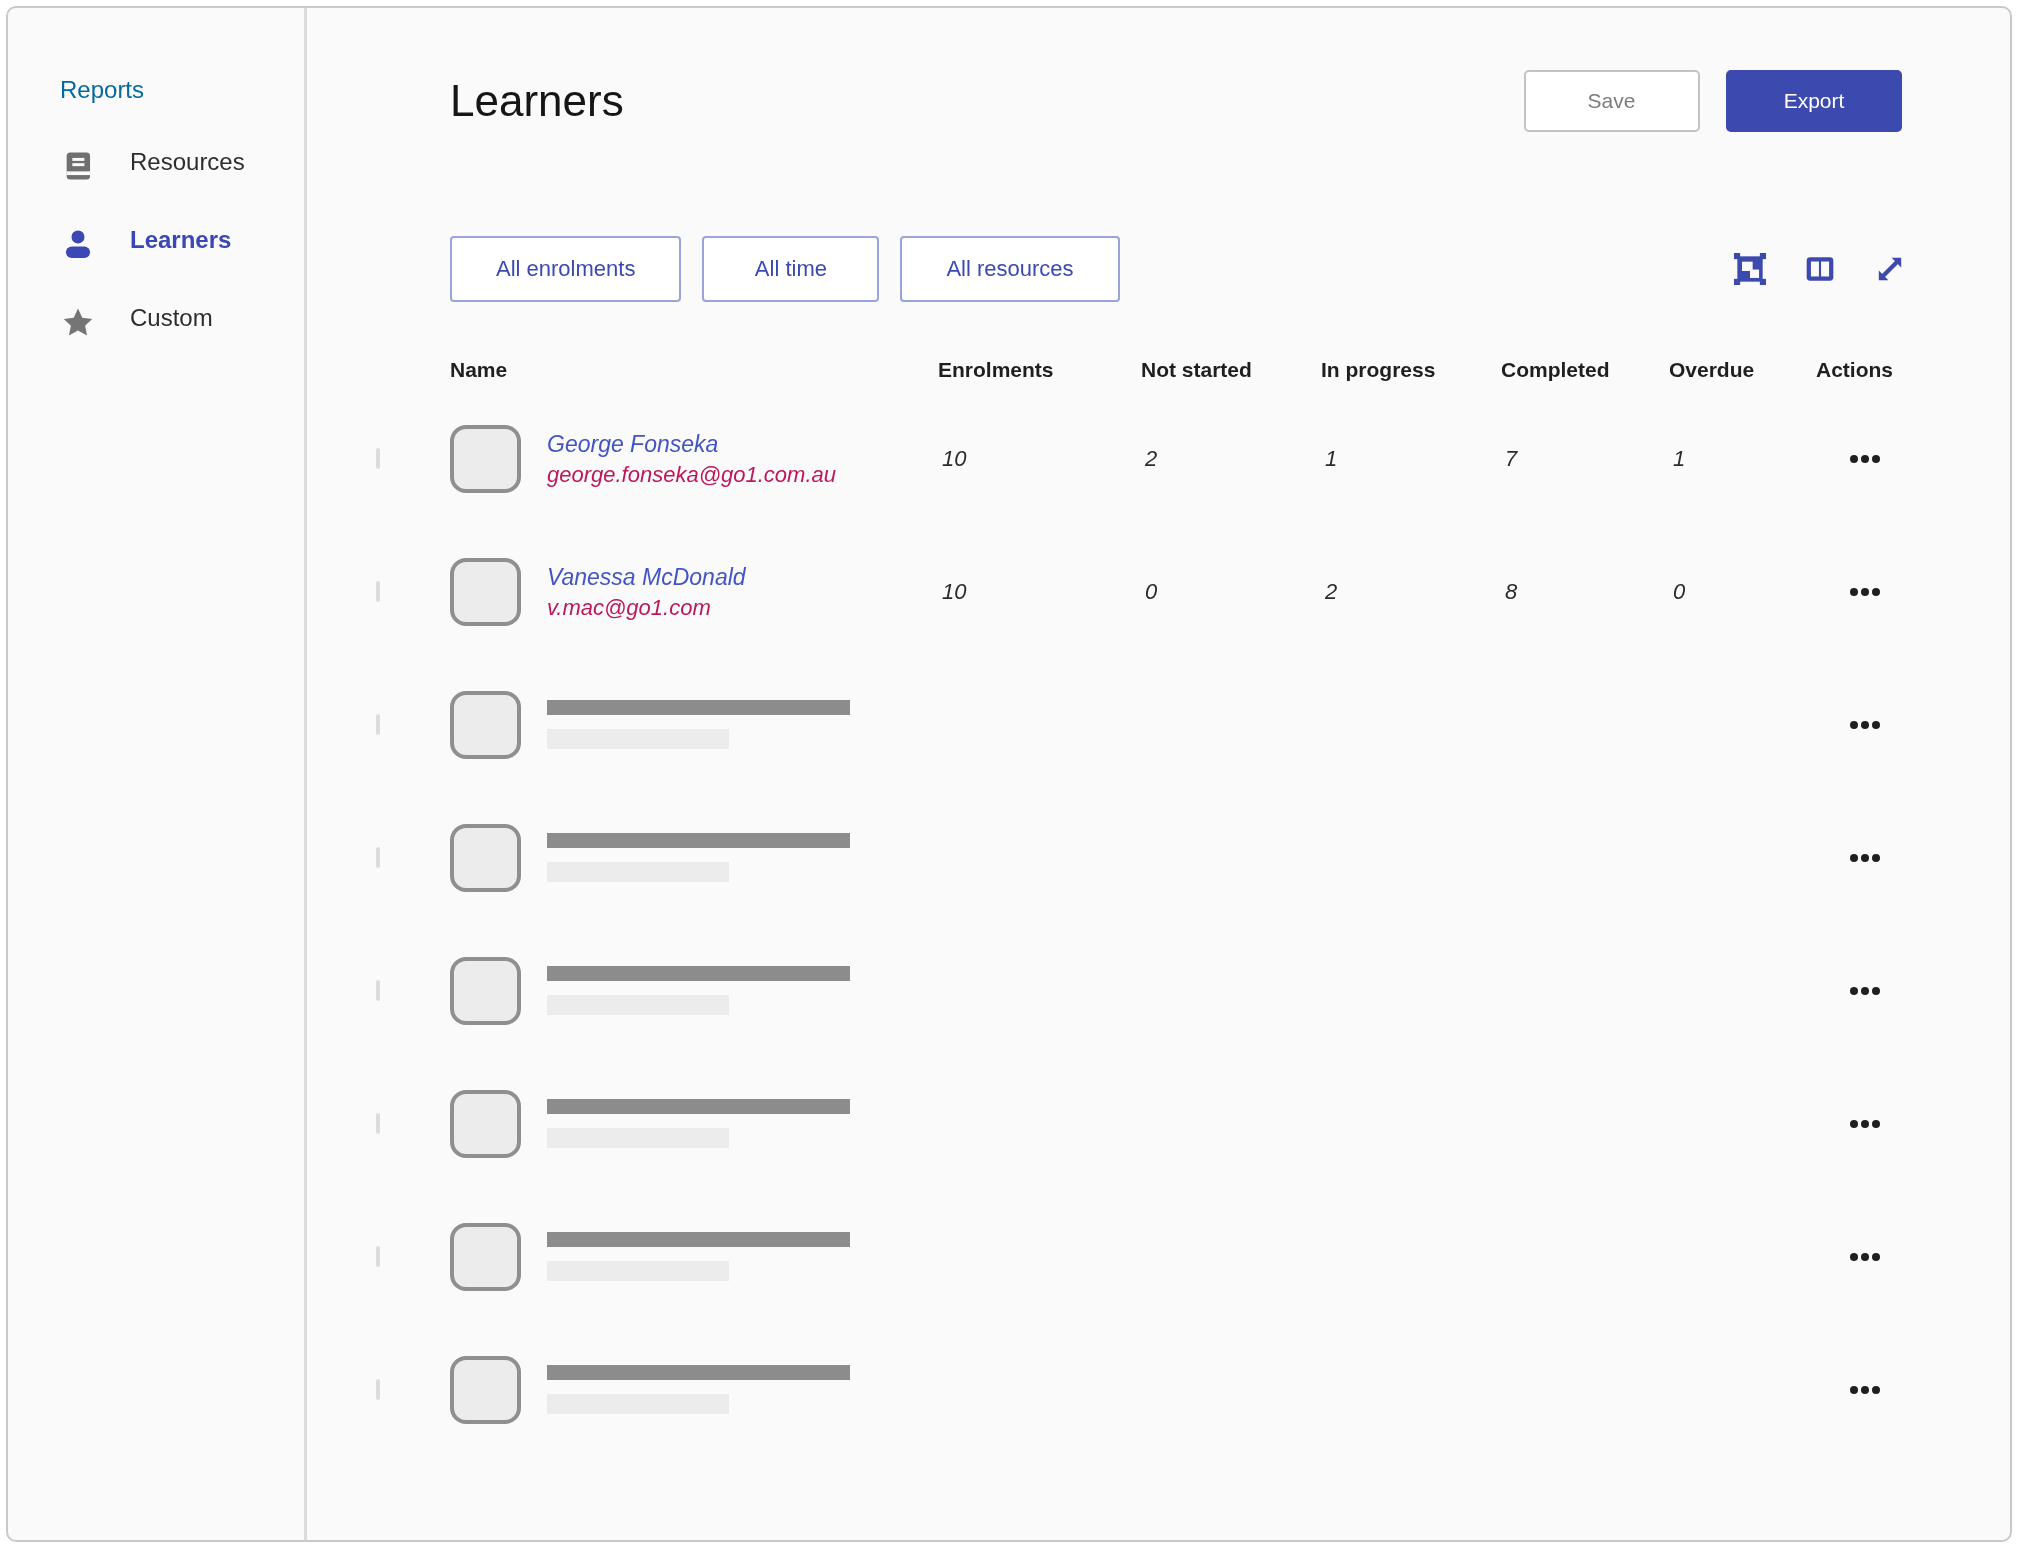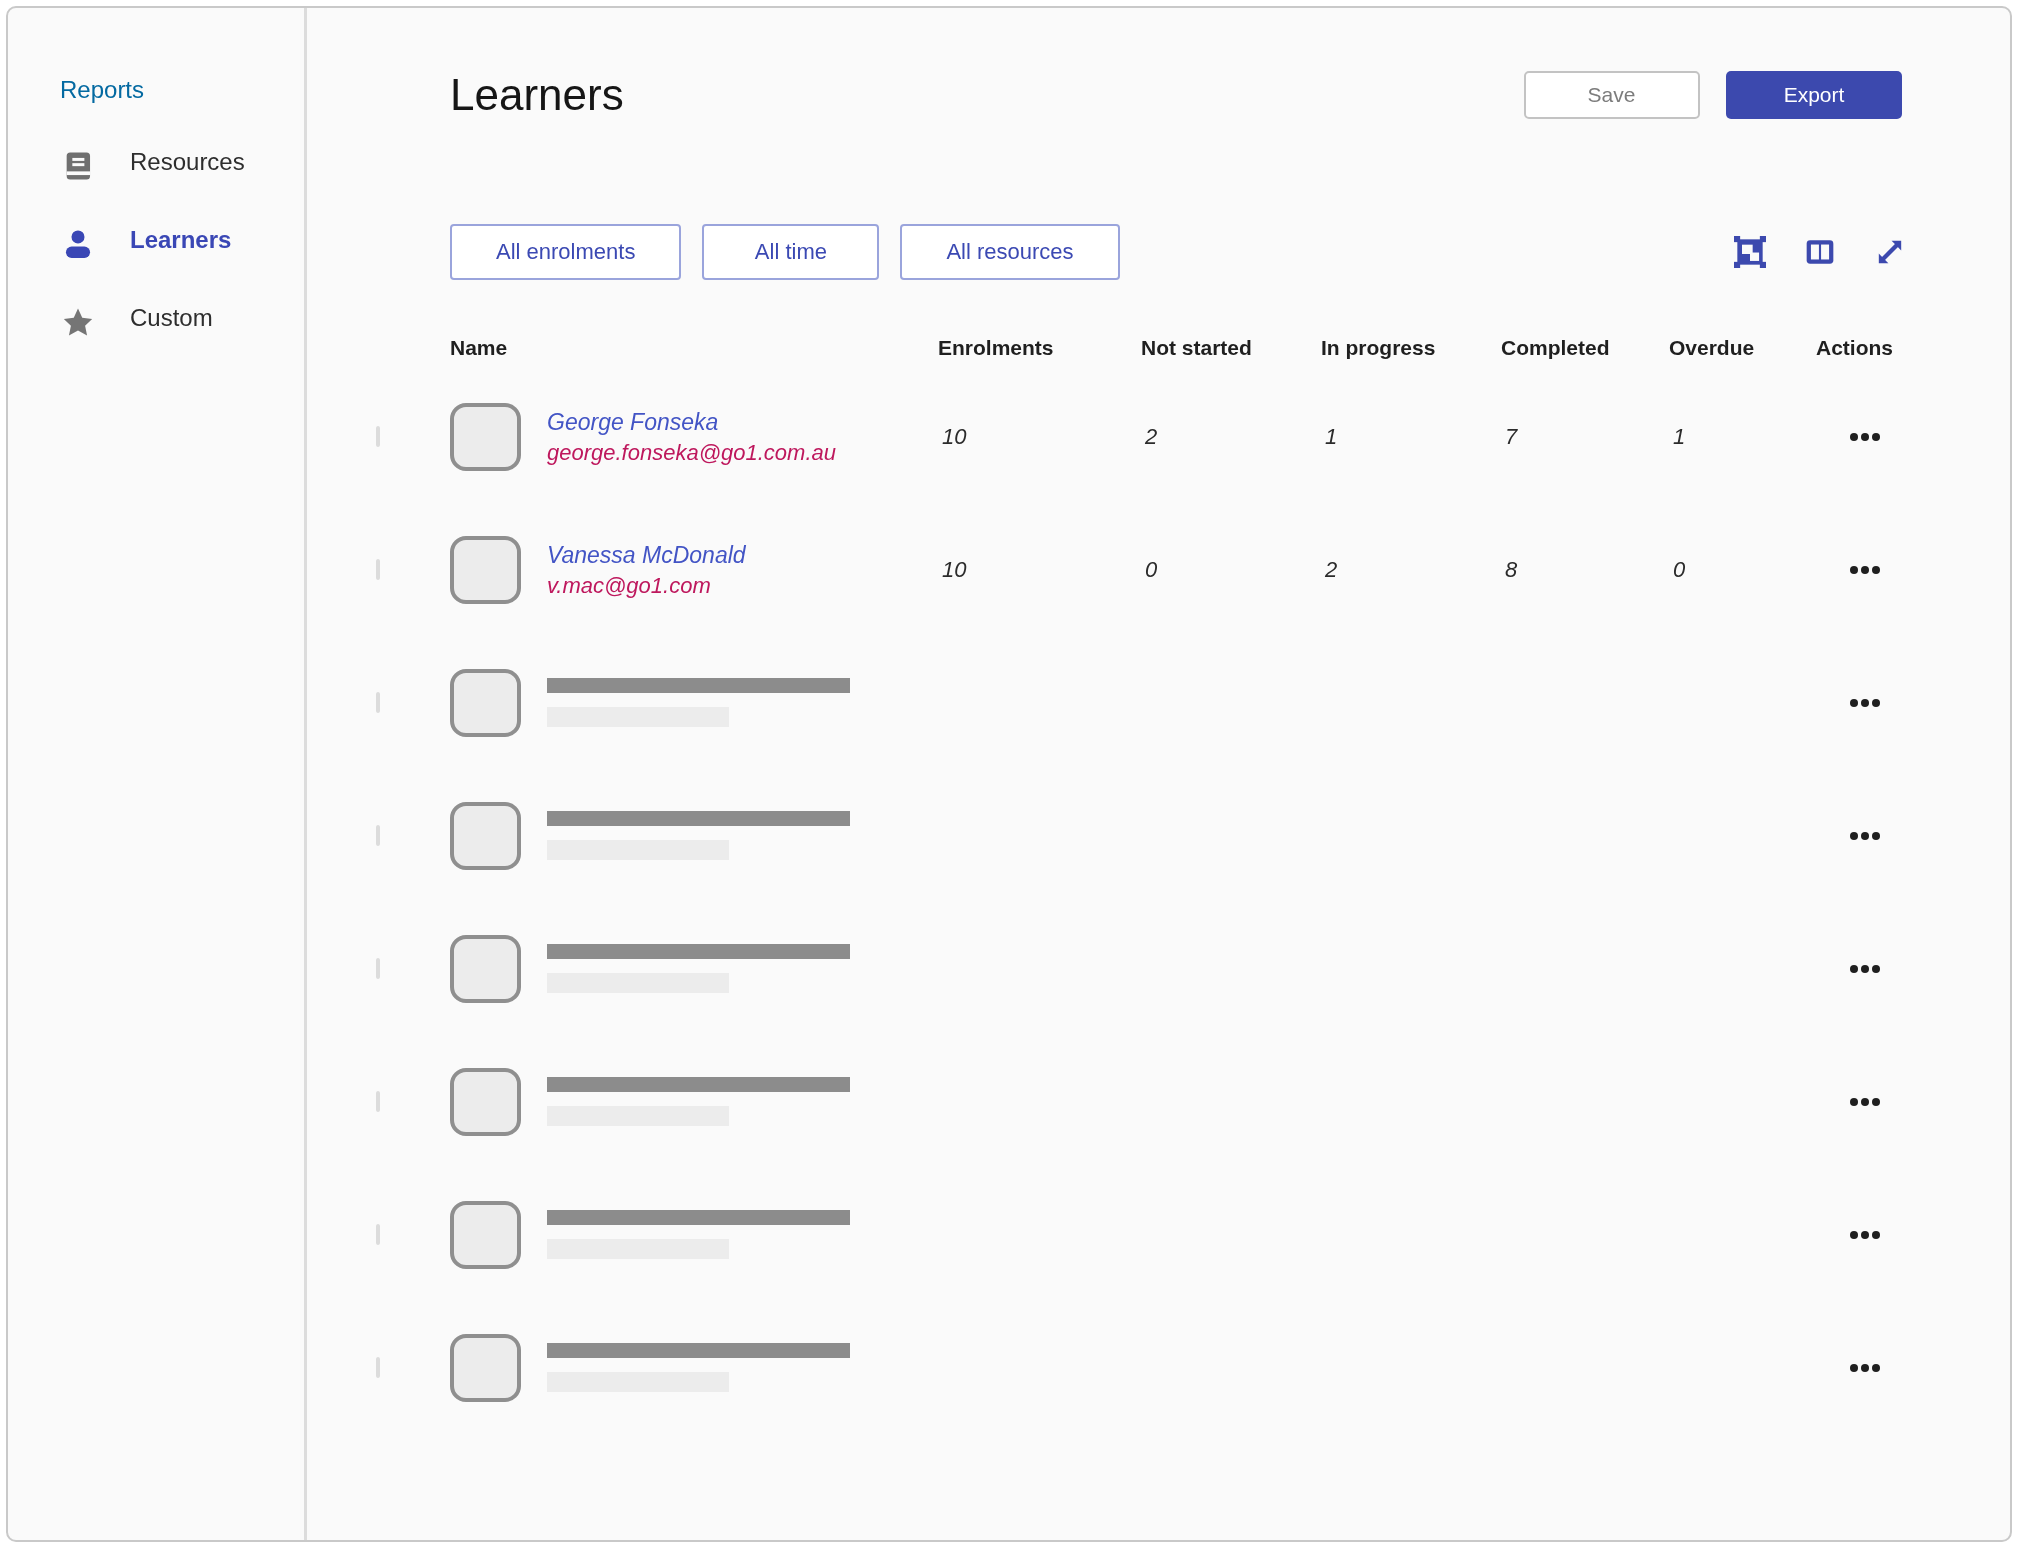--- a/index.html
+++ b/index.html
@@ -14,27 +14,27 @@
   .nav-item { height:78px; display:flex; align-items:flex-start; gap:34px; cursor:pointer; }
   .nav-icon { width:36px; height:36px; display:flex; align-items:center; justify-content:center; }
   .nav-icon svg { width:34px; height:34px; }
   .nav-label { font-size:24px; color:#2e2e2e; }
   .nav-item.active .nav-label { color:#3a47b5; font-weight:700; }
 
   
   .main { flex:1; padding:0 108px 0 69px; min-width:0; }
   .topbar { margin-top:62px; padding-left:74px; display:flex; justify-content:space-between; align-items:center; }
   .page-title { font-size:44px; font-weight:400; color:#161616; }
-  .btn { height:48px; min-width:176px; font-size:21px; border-radius:5px; cursor:pointer;
+  .btn { height:62px; min-width:176px; font-size:21px; border-radius:5px; cursor:pointer;
     font-family:inherit; display:inline-flex; align-items:center; justify-content:center; }
   .btn-save { background:#ffffff; border:2px solid #c3c3c3; color:#7c7c7c; }
   .btn-export { background:#3c49ae; border:none; color:#ffffff; margin-left:22px; }
 
   .filterbar { margin-top:104px; padding-left:74px; display:flex; align-items:center; }
-  .filter { height:56px; min-width:177px; padding:0 44px; margin-right:21px; background:#ffffff;
+  .filter { height:66px; min-width:177px; padding:0 44px; margin-right:21px; background:#ffffff;
     border:2px solid #9aa4dc; border-radius:4px; color:#3b49b3; font-size:22px;
     font-family:inherit; cursor:pointer; display:inline-flex; align-items:center; justify-content:center; }
   .toolbar-icons { margin-left:auto; display:flex; gap:38px; align-items:center; margin-right:-4px; }
   .tool-icon { width:32px; height:32px; cursor:pointer; display:flex; }
   .tool-icon svg { width:32px; height:32px; }
 
   
   .table { margin-top:46px; }
   .thead, .trow { display:grid;
     grid-template-columns:74px 488px 203px 180px 180px 168px 147px 1fr; align-items:center; }

